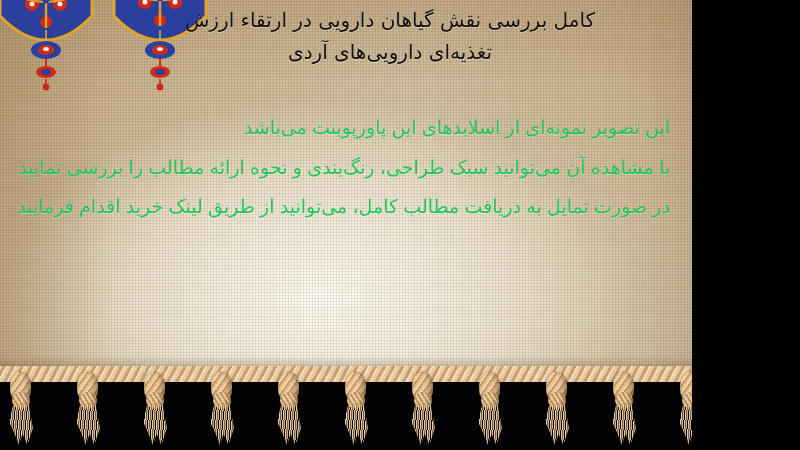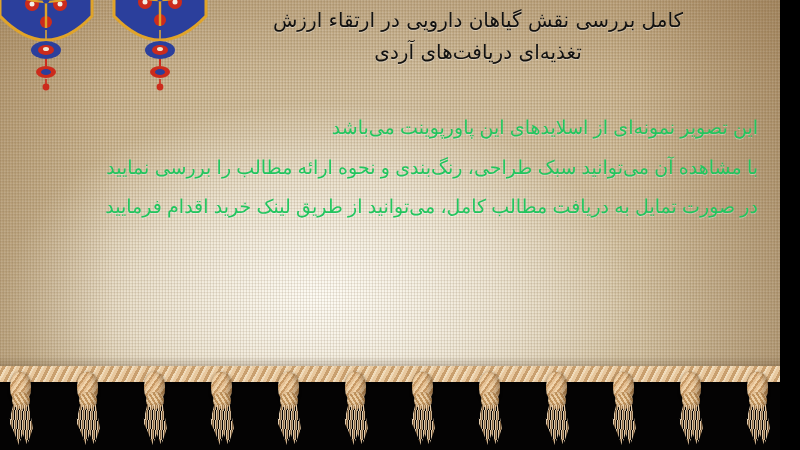--- a/index.html
+++ b/index.html
@@ -2,21 +2,21 @@
 <html><head>
 <meta charset="utf-8">
 <style>
   html, body {
     margin: 0;
     padding: 0;
     background: #000;
   }
   #slide {
     position: relative;
-    width: 780px;
+    width: 692px;
     height: 450px;
     overflow: hidden;
     font-family: "DejaVu Sans", sans-serif;
     background: #000;
   }
 
   
   .paper {
     position: absolute;
     left: 0; top: 0;
@@ -304,21 +304,21 @@
         <ellipse cx="0" cy="0" rx="10" ry="6" fill="#cc2b1c"></ellipse>
         <ellipse cx="0" cy="0" rx="5" ry="3" fill="#2b3f9c"></ellipse>
       </g>
       <path d="M48 109 L48 114" stroke="#cc2b1c" stroke-width="1.6"></path>
       <circle cx="48" cy="117" r="3.4" fill="#cc2b1c"></circle>
     </svg>
   </div>
 
   <div class="title">
     <div>کامل بررسی نقش گیاهان دارویی در ارتقاء ارزش</div>
-    <div>تغذیه‌ای دریافت‌های آردی</div>
+    <div>تغذیه‌ای دارویی‌های آردی</div>
   </div>
 
   <div class="body-text">
     <span class="line l1">این تصویر نمونه‌ای از اسلایدهای این پاورپوینت می‌باشد</span>
     <span class="line l2">با مشاهده آن می‌توانید سبک طراحی، رنگ‌بندی و نحوه ارائه مطالب را بررسی نمایید</span>
     <span class="line l3">در صورت تمایل به دریافت مطالب کامل، می‌توانید از طریق لینک خرید اقدام فرمایید</span>
   </div>
 
   <div class="band-shadow"></div>
   <div class="black-band"></div>

